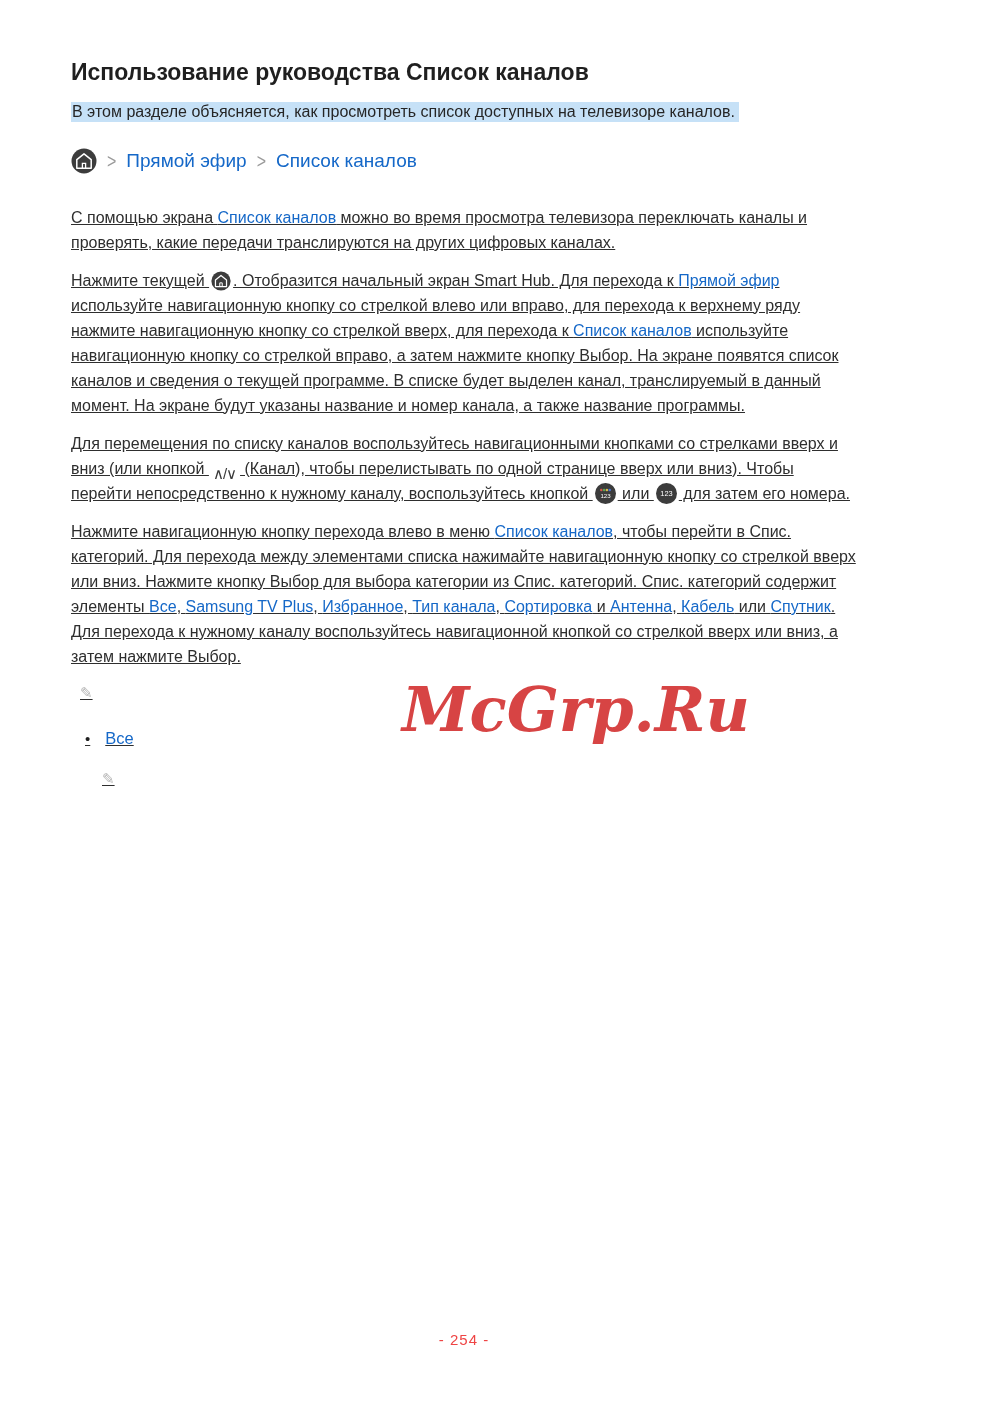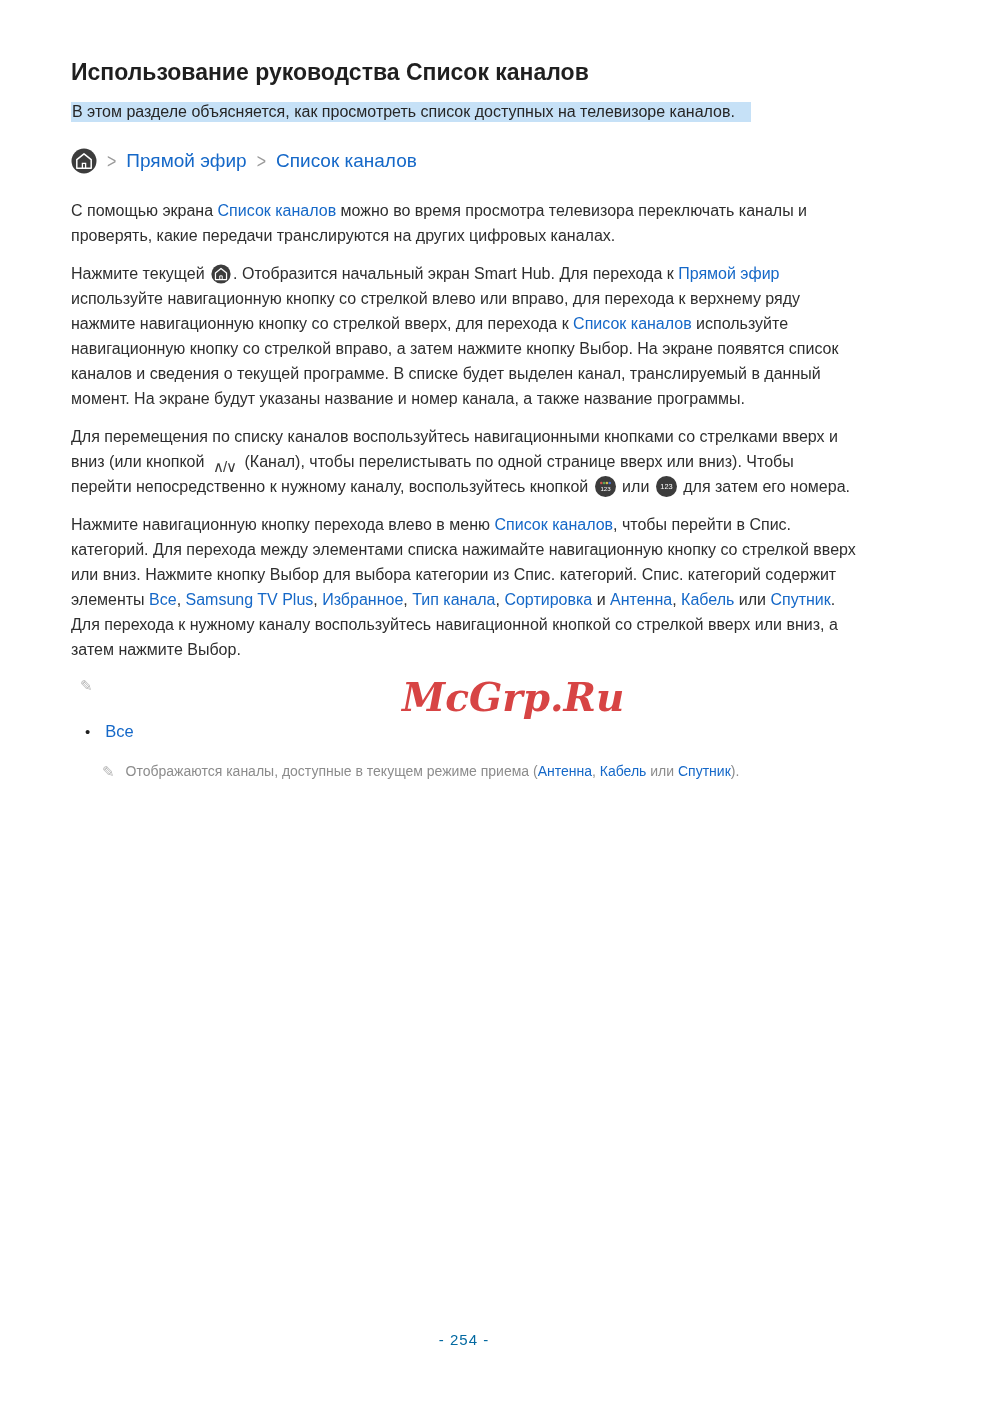--- a/index.html
+++ b/index.html
@@ -14,56 +14,56 @@
     position:relative;width:928px;height:1414px;background:#fff;
     font-family:"Liberation Sans",sans-serif;color:var(--body-text);
     overflow:hidden;
   }
   .content{padding:58px 72px 0 71px;}
   .page-title{
     font-size:23px;font-weight:700;color:#1f1f1f;margin:0 0 13px 0;line-height:1.25;
   }
   .subtitle-row{margin:0 0 0 0;}
   .subtitle-highlight{
-    background:var(--highlight);font-size:16px;line-height:23px;padding:1px 16px 2px 1px;
+    background:var(--highlight);font-size:16px;line-height:23px;padding:1px 4px 2px 1px;
     color:#262626;
   }
   .breadcrumb{
     margin-top:25px;display:flex;align-items:center;gap:10px;font-size:19px;
   }
   .bc-home{display:inline-flex;align-items:center;}
   .bc-home svg{display:block;}
   .bc-link{color:var(--blue);cursor:pointer;}
   .bc-sep{color:#9a9a9a;font-size:16px;transform:scaleY(1.3);}
-  .blocks{margin-top:24px;}
+  .blocks{margin-top:31px;text-decoration:underline;}
   .block{font-size:16px;line-height:25px;color:var(--body-text);}
   .block.paragraph{margin:0 0 13px 0;}
   .block .link{color:var(--blue);cursor:pointer;}
   .icon-inline{display:inline-block;vertical-align:-5px;line-height:0;margin:0 2px;}
   .chev-pair{font-size:15px;color:#3a3a3a;letter-spacing:-1px;margin:0 2px;font-weight:400;}
   .block.note{
     font-size:14px;line-height:21px;color:var(--note-gray);
     display:flex;gap:11px;align-items:flex-start;
   }
   .block.note.indent-1{margin:9px 0 20px 9px;}
   .block.note.indent-2{margin:17px 0 0 31px;}
   .pencil{color:#b4b4b4;font-size:15px;line-height:21px;flex:0 0 auto;}
   .block.note .link{color:var(--blue);}
   .block.bullet{margin:23px 0 0 14px;display:flex;gap:15px;align-items:baseline;}
   .bullet-dot{color:#1f1f1f;font-size:15px;flex:0 0 auto;}
   .block.bullet .link{font-size:16.5px;}
   .block.sub{margin:17px 0 10px 37px;}
   .watermark{
     position:absolute;left:402px;top:674px;z-index:5;pointer-events:none;
     font-family:"DejaVu Serif",serif;font-style:italic;font-weight:700;
-    font-size:39px;color:var(--wm-red);opacity:0.9;white-space:nowrap;
+    font-size:61px;color:var(--wm-red);opacity:0.9;white-space:nowrap;
   }
   .footer{
     position:absolute;top:1331px;left:0;width:100%;text-align:center;
-    font-size:15px;color:#0369a1;letter-spacing:1px;
+    font-size:15px;color:#ef4444;letter-spacing:1px;
   }
 </style>
 </head>
 <body>
 
 <div class="page">
   <div class="content">
 
     <h1 class="page-title">Использование руководства Список каналов</h1>
 
@@ -106,20 +106,19 @@
         <div class="block paragraph"><span><span>Нажмите навигационную кнопку перехода влево в меню </span><span class="link">Список каналов</span><span>, чтобы перейти в Спис. категорий. Для перехода между элементами списка нажимайте навигационную кнопку со стрелкой вверх или вниз. Нажмите кнопку Выбор для выбора категории из Спис. категорий. Спис. категорий содержит элементы </span><span class="link">Все</span><span>, </span><span class="link">Samsung TV Plus</span><span>, </span><span class="link">Избранное</span><span>, </span><span class="link">Тип канала</span><span>, </span><span class="link">Сортировка</span><span> и </span><span class="link">Антенна</span><span>, </span><span class="link">Кабель</span><span> или </span><span class="link">Спутник</span><span>. Для перехода к нужному каналу воспользуйтесь навигационной кнопкой со стрелкой вверх или вниз, а затем нажмите Выбор.</span></span></div>
         <div class="block note indent-1">
           <span class="pencil">✎</span>
         </div>
         <div class="block bullet">
           <span class="bullet-dot">•</span>
           <span><span class="link">Все</span></span>
         </div>
         <div class="block note indent-2">
           <span class="pencil">✎</span>
-          <span><span>Отображаются каналы, доступные в текущем режиме приема (</span><span class="link">Антенна</span><span>, </span><span class="link">Кабель</span><span> или </span><span class="link">Спутник</span><span>).</span></span>
         </div>
       </div>
   </div>
 
   <div class="watermark">McGrp.Ru</div>
   <div class="footer">- 254 -</div>
 </div>
 
 </body></html>

